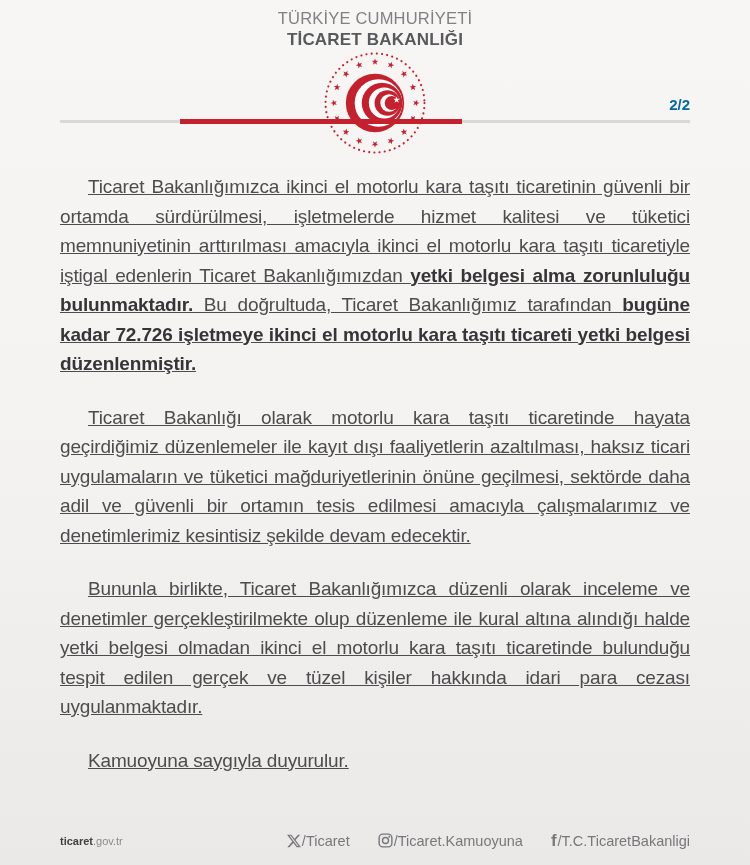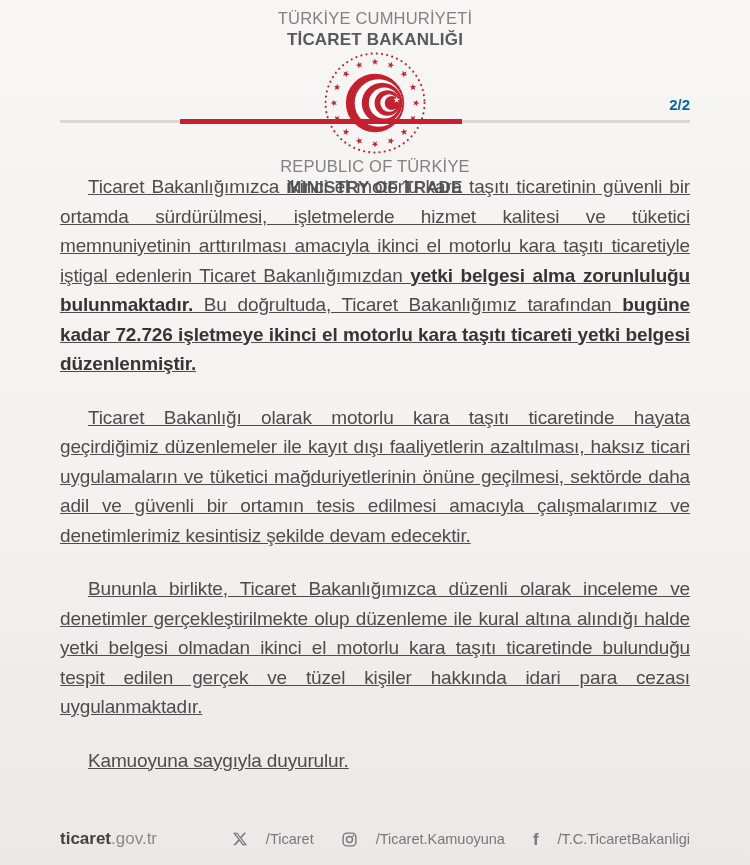--- a/index.html
+++ b/index.html
@@ -45,24 +45,24 @@
   .para{
     text-align:justify;text-align-last:left;text-indent:28px;
     margin-bottom:24px;color:var(--ink);
   }
   .para b{color:var(--ink-bold);font-weight:700;}
   .closing{text-indent:28px;margin-top:7px;}
   .footer{
     position:absolute;left:60px;right:60px;bottom:16px;
     display:flex;justify-content:space-between;align-items:center;
   }
-  .website{font-size:17px;color:#8a8b8e;}
+  .website{font-size:11px;color:#8a8b8e;}
   .website b{color:#414042;font-weight:700;}
   .social{display:flex;align-items:center;gap:28px;}
-  .social-item{display:flex;align-items:center;gap:19px;font-size:14.5px;color:var(--gray);}
+  .social-item{display:flex;align-items:center;gap:1px;font-size:14.5px;color:var(--gray);}
   .social-item svg{display:block;}
   .fb-glyph{font-weight:700;font-size:17px;color:var(--gray);line-height:1;}
 </style>
 </head>
 <body>
 
 <div class="header">
   <div class="h-block">
     <div class="h-line1">TÜRKİYE CUMHURİYETİ</div>
     <div class="h-line2">TİCARET BAKANLIĞI</div>
@@ -89,24 +89,20 @@
     <circle cx="60" cy="60" r="33" fill="#c5202e"></circle>
     <circle cx="64" cy="60" r="27" fill="#ffffff"></circle>
     <circle cx="68" cy="60" r="23" fill="#c5202e"></circle>
     <circle cx="70.5" cy="60" r="17.5" fill="#ffffff"></circle>
     <circle cx="74" cy="60" r="14.5" fill="#c5202e"></circle>
     <circle cx="76" cy="60" r="10" fill="#ffffff"></circle>
     <circle cx="79" cy="60" r="8" fill="#c5202e"></circle>
     <polygon fill="#ffffff" transform="translate(84.5,56.5)" points="0,-4 0.94,-1.29 3.8,-1.24 1.52,0.49 2.35,3.24 0,1.6 -2.35,3.24 -1.52,0.49 -3.8,-1.24 -0.94,-1.29"></polygon>
   </svg>
 
-  <div class="h-block">
-    <div class="h-line1">REPUBLIC OF TÜRKİYE</div>
-    <div class="h-line2">MINISTRY OF TRADE</div>
-  </div>
 </div>
 
 <div class="page-num">2/2</div>
 
 <div class="divider">
   <div class="divider-red"></div>
 </div>
 
 <div class="body-text">
   <div>

